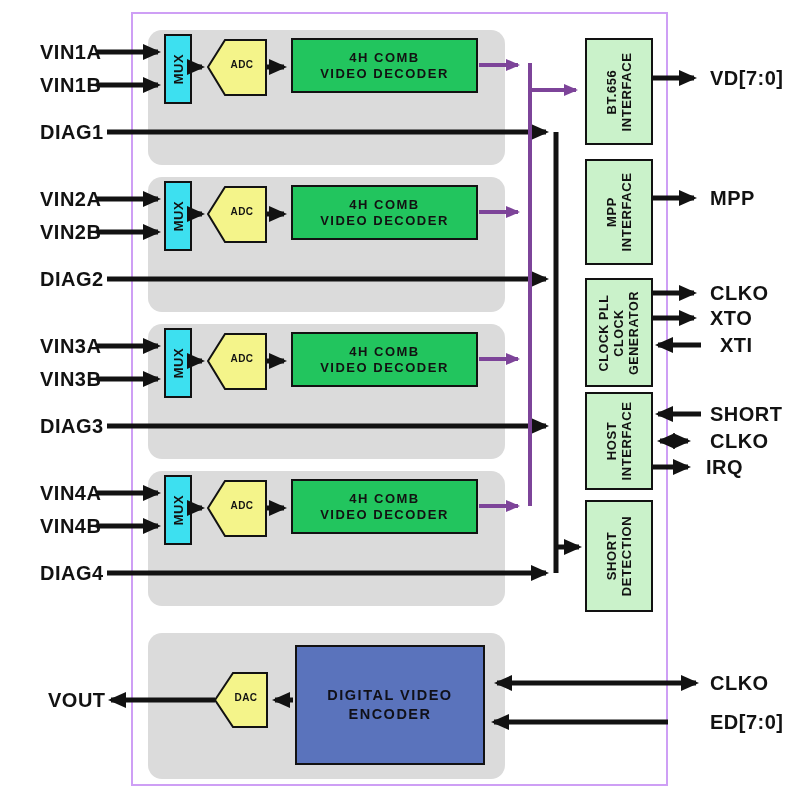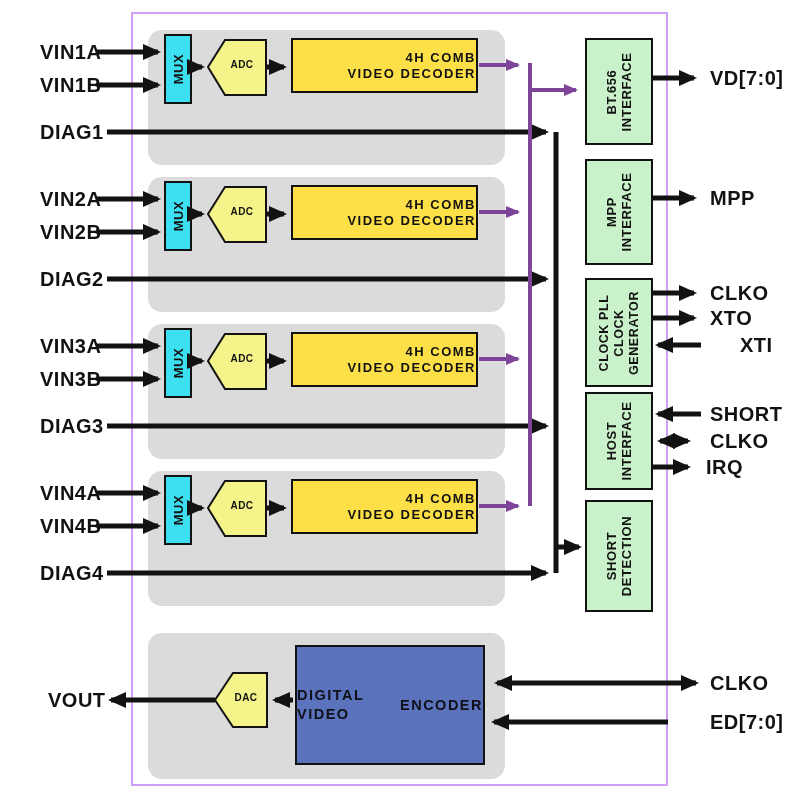--- a/index.html
+++ b/index.html
@@ -5,26 +5,26 @@
   html,body{margin:0;padding:0;background:#ffffff;}
   .stage{position:relative;width:800px;height:797px;background:#ffffff;overflow:hidden;
          font-family:"Liberation Sans","DejaVu Sans",sans-serif;}
   .chip-border{position:absolute;left:131px;top:12px;width:533px;height:770px;
                border:2px solid #CE9FF5;z-index:1;}
   .panel{position:absolute;left:148px;width:357px;height:135px;background:#DBDBDB;
          border-radius:14px;z-index:1;}
   .panel.bottom{top:633px;height:146px;}
   .blk{position:absolute;border:2px solid #121212;box-sizing:border-box;z-index:2;}
   .mux{left:164px;width:28px;height:70px;background:#3DE0F0;}
-  .dec{left:291px;width:187px;height:55px;background:#fde047;display:flex;flex-direction:column;
-       align-items:flex-end;justify-content:center;font-weight:bold;font-size:13px;
+  .dec{left:291px;width:187px;height:55px;background:#22c55e;display:flex;flex-direction:column;
+       align-items:center;justify-content:center;font-weight:bold;font-size:13px;
        letter-spacing:1.5px;color:#121212;line-height:16px;}
   .green{left:585px;width:68px;background:#CAF2CA;}
   .enc{left:295px;top:645px;width:190px;height:120px;background:#5A73BC;display:flex;
-       flex-direction:row;align-items:center;justify-content:center;font-weight:bold;
+       flex-direction:column;align-items:center;justify-content:center;font-weight:bold;
        font-size:14.5px;letter-spacing:1.5px;color:#101018;line-height:19px;}
   .vtext{position:absolute;left:50%;top:50%;transform:translate(-50%,-50%) rotate(-90deg);
          font-weight:bold;font-size:13px;line-height:15px;letter-spacing:0.6px;
          color:#121212;text-align:center;white-space:nowrap;}
   .lbl{position:absolute;font-weight:bold;font-size:20px;letter-spacing:0.5px;
        color:#121212;white-space:nowrap;z-index:4;height:18px;line-height:18px;}
   .lbl.right{left:710px;}
   svg.wires{position:absolute;left:0;top:0;z-index:3;}
   .shape-label{position:absolute;z-index:4;font-weight:bold;font-size:10px;color:#121212;
                text-align:center;letter-spacing:0.5px;}
@@ -208,20 +208,20 @@
   <div class="lbl" style="left:40px;top:417px">DIAG3</div>
   <div class="lbl" style="left:40px;top:484px">VIN4A</div>
   <div class="lbl" style="left:40px;top:517px">VIN4B</div>
   <div class="lbl" style="left:40px;top:564px">DIAG4</div>
   <div class="lbl" style="left:48px;top:691px">VOUT</div>
 
   <div class="lbl right" style="top:69px">VD[7:0]</div>
   <div class="lbl right" style="top:189px">MPP</div>
   <div class="lbl right" style="top:284px">CLKO</div>
   <div class="lbl right" style="top:309px">XTO</div>
-  <div class="lbl right" style="left:740px;top:336px">XTI</div>
+  <div class="lbl right" style="left:720px;top:336px">XTI</div>
   <div class="lbl right" style="top:405px">SHORT</div>
   <div class="lbl right" style="top:432px">CLKO</div>
   <div class="lbl right" style="left:706px;top:458px">IRQ</div>
   <div class="lbl right" style="top:674px">CLKO</div>
   <div class="lbl right" style="top:713px">ED[7:0]</div>
 
 </div>
 
 </body></html>

